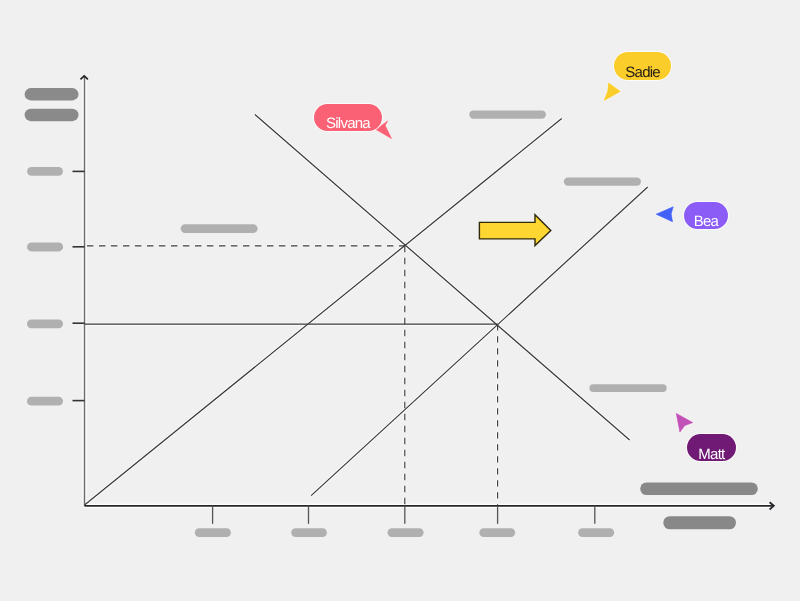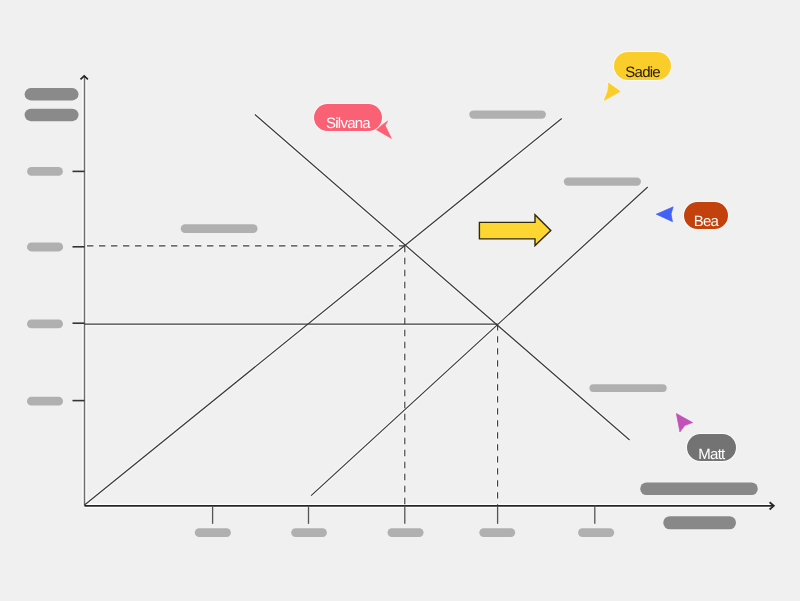--- a/index.html
+++ b/index.html
@@ -87,17 +87,17 @@
       <path id="halo-bea" d="M656.2 214.2 L673.2 206.8 L671.1 214 L672.5 221.7 Z" fill="#ffffff" stroke="#ffffff" stroke-width="1.6" stroke-linejoin="round" opacity="0.75"></path>
       <path id="halo-matt" d="M676.3 413.4 L692.7 422.6 L684.8 425.5 L679.9 432 Z" fill="#ffffff" stroke="#ffffff" stroke-width="1.6" stroke-linejoin="round" opacity="0.75"></path>
       <path id="ptr-silvana" d="M375.9 129.5 L387.7 120.9 L385.2 125.6 L391.5 138.5 Z" fill="#FA6175" stroke="#FA6175" stroke-width="0.7" stroke-linejoin="round"></path>
       <path id="ptr-sadie" d="M620.3 91.4 L608.6 83 L607.8 91 L604.1 100.5 Z" fill="#FBCD2A" stroke="#FBCD2A" stroke-width="0.7" stroke-linejoin="round"></path>
       <path id="ptr-bea" d="M656.2 214.2 L673.2 206.8 L671.1 214 L672.5 221.7 Z" fill="#4461F7" stroke="#4461F7" stroke-width="0.7" stroke-linejoin="round"></path>
       <path id="ptr-matt" d="M676.3 413.4 L692.7 422.6 L684.8 425.5 L679.9 432 Z" fill="#C252B8" stroke="#C252B8" stroke-width="0.7" stroke-linejoin="round"></path>
     </svg>
 
     <div class="bubble" id="bub-silvana" style="left: 314px; top: 90.5px; width: 68px; height: 27px; background: rgb(250, 97, 117); color: rgb(255, 255, 255); margin-top: 13px;">Silvana</div>
     <div class="bubble" id="bub-sadie" style="left: 614.4px; top: 52.3px; width: 56.5px; height: 28px; background: rgb(251, 205, 42); color: rgb(38, 32, 23);">Sadie</div>
-    <div class="bubble" id="bub-bea" style="left: 683.5px; top: 201.8px; width: 44.8px; height: 27px; background: #c2410c; color: rgb(255, 255, 255);">Bea</div>
-    <div class="bubble" id="bub-matt" style="left: 687.3px; top: 434.1px; width: 48.3px; height: 27px; background: #737373; color: rgb(255, 255, 255);">Matt</div>
+    <div class="bubble" id="bub-bea" style="left: 683.5px; top: 201.8px; width: 44.8px; height: 27px; background: #8b5cf6; color: rgb(255, 255, 255);">Bea</div>
+    <div class="bubble" id="bub-matt" style="left: 687.3px; top: 434.1px; width: 48.3px; height: 27px; background: #701a75; color: rgb(255, 255, 255);">Matt</div>
   </div>
 
 </div>
 
 </body></html>

